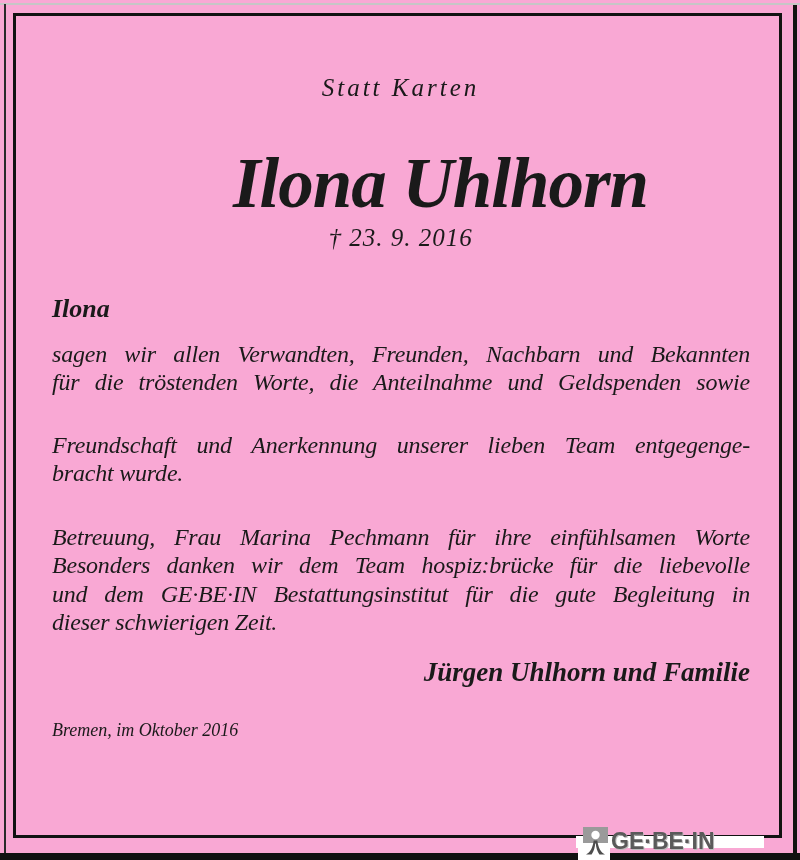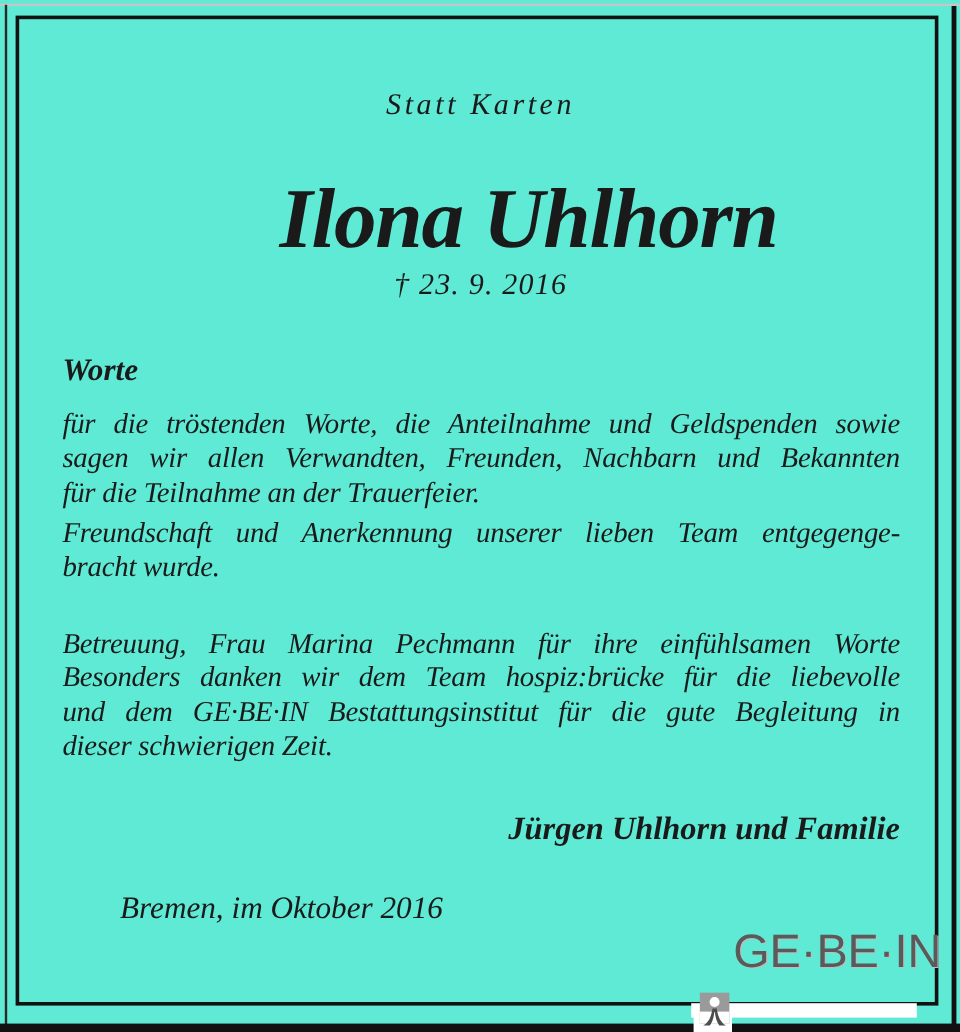--- a/index.html
+++ b/index.html
@@ -1,17 +1,17 @@
 <!DOCTYPE html>
 <html><head>
 <meta charset="utf-8">
 <style>
   html,body { margin:0; padding:0; background:#ffffff; }
   .page {
-    position:relative; width:800px; height:860px; background:#5eead4;
+    position:relative; width:800px; height:860px; background:#f9a8d4;
     overflow:hidden;
     font-family:"Liberation Serif", serif;
     color:#1a1a1a;
   }
   
   .scan-top    { position:absolute; left:0;   top:3px;   width:800px; height:2px; background:#c6c6c6; }
   .scan-left   { position:absolute; left:4px; top:4px;   width:2px;   height:856px; background:#2a2a2a; }
   .scan-right  { position:absolute; left:793px; top:5px; width:4px;   height:850px; background:#111111; }
   .scan-bottom { position:absolute; left:0;   top:853px; width:800px; height:7px; background:#111111; }
   
@@ -36,32 +36,32 @@
   .death-date { top:223px; font-size:25px; font-style:italic; line-height:30px; letter-spacing:1px; }
 
   .body-block { left:52px; width:698px; font-style:italic; }
   .danke { top:294px; font-size:26px; font-weight:bold; line-height:30px; }
   .para  { font-size:24px; line-height:28.4px; letter-spacing:-0.2px; }
   .p1 { top:340px; } .p2 { top:431px; } .p3 { top:523px; }
   .jline { text-align:justify; text-align-last:justify; }
   .jlast { text-align:left; }
 
   .signature {
-    left:52px; width:698px; top:675px; text-align:right;
+    left:52px; width:698px; top:657px; text-align:right;
     font-size:27px; font-weight:bold; font-style:italic; line-height:31px;
   }
-  .place-date { left:52px; top:741px; font-size:26px; font-style:italic; line-height:31px;margin-left:48px; }
+  .place-date { left:52px; top:715px; font-size:18px; font-style:italic; line-height:31px; }
 
   
   .logo-backing { position:absolute; left:578px; top:845px; width:32px; height:15px; background:#ffffff; }
   .logo-icon { position:absolute; left:583px; top:827px; width:25px; height:29px; }
   .logo-text {
-    position:absolute; left:611px; top:779px; width:150px;
-    font-family:"Liberation Sans", sans-serif; font-weight:normal;
-    font-size:39px; line-height:29px; letter-spacing:0px;
+    position:absolute; left:611px; top:827px; width:150px;
+    font-family:"Liberation Sans", sans-serif; font-weight:bold;
+    font-size:23px; line-height:29px; letter-spacing:0px;
     color:#5a5a5a; text-shadow:1px 1px 0 #bdbdbd; white-space:nowrap;
   }
 </style>
 </head>
 <body>
 
 <div class="page">
 
   <div class="scan-top"></div>
   <div class="scan-left"></div>
@@ -70,26 +70,25 @@
 
   <div class="frame"></div>
   <div class="frame-gap"></div>
 
   <div class="abs centered pre-line">Statt Karten</div>
 
   <div class="abs centered name">Ilona Uhlhorn</div>
 
   <div class="abs centered death-date">† 23. 9. 2016</div>
 
-  <div class="abs body-block danke">Worte</div>
+  <div class="abs body-block danke">Ilona</div>
 
   <div class="abs body-block para p1">
+    <div class="jline">sagen wir allen Verwandten, Freunden, Nachbarn und Bekannten</div>
     <div class="jline">für die tröstenden Worte, die Anteilnahme und Geldspenden sowie</div>
-    <div class="jline">sagen wir allen Verwandten, Freunden, Nachbarn und Bekannten</div>
-    <div class="jlast">für die Teilnahme an der Trauerfeier.</div>
   </div>
 
   <div class="abs body-block para p2">
     <div class="jline">Freundschaft und Anerkennung unserer lieben Team entgegenge-</div>
     <div class="jlast">bracht wurde.</div>
   </div>
 
   <div class="abs body-block para p3">
     <div class="jline">Betreuung, Frau Marina Pechmann für ihre einfühlsamen Worte</div>
     <div class="jline">Besonders danken wir dem Team hospiz:brücke für die liebevolle</div>

